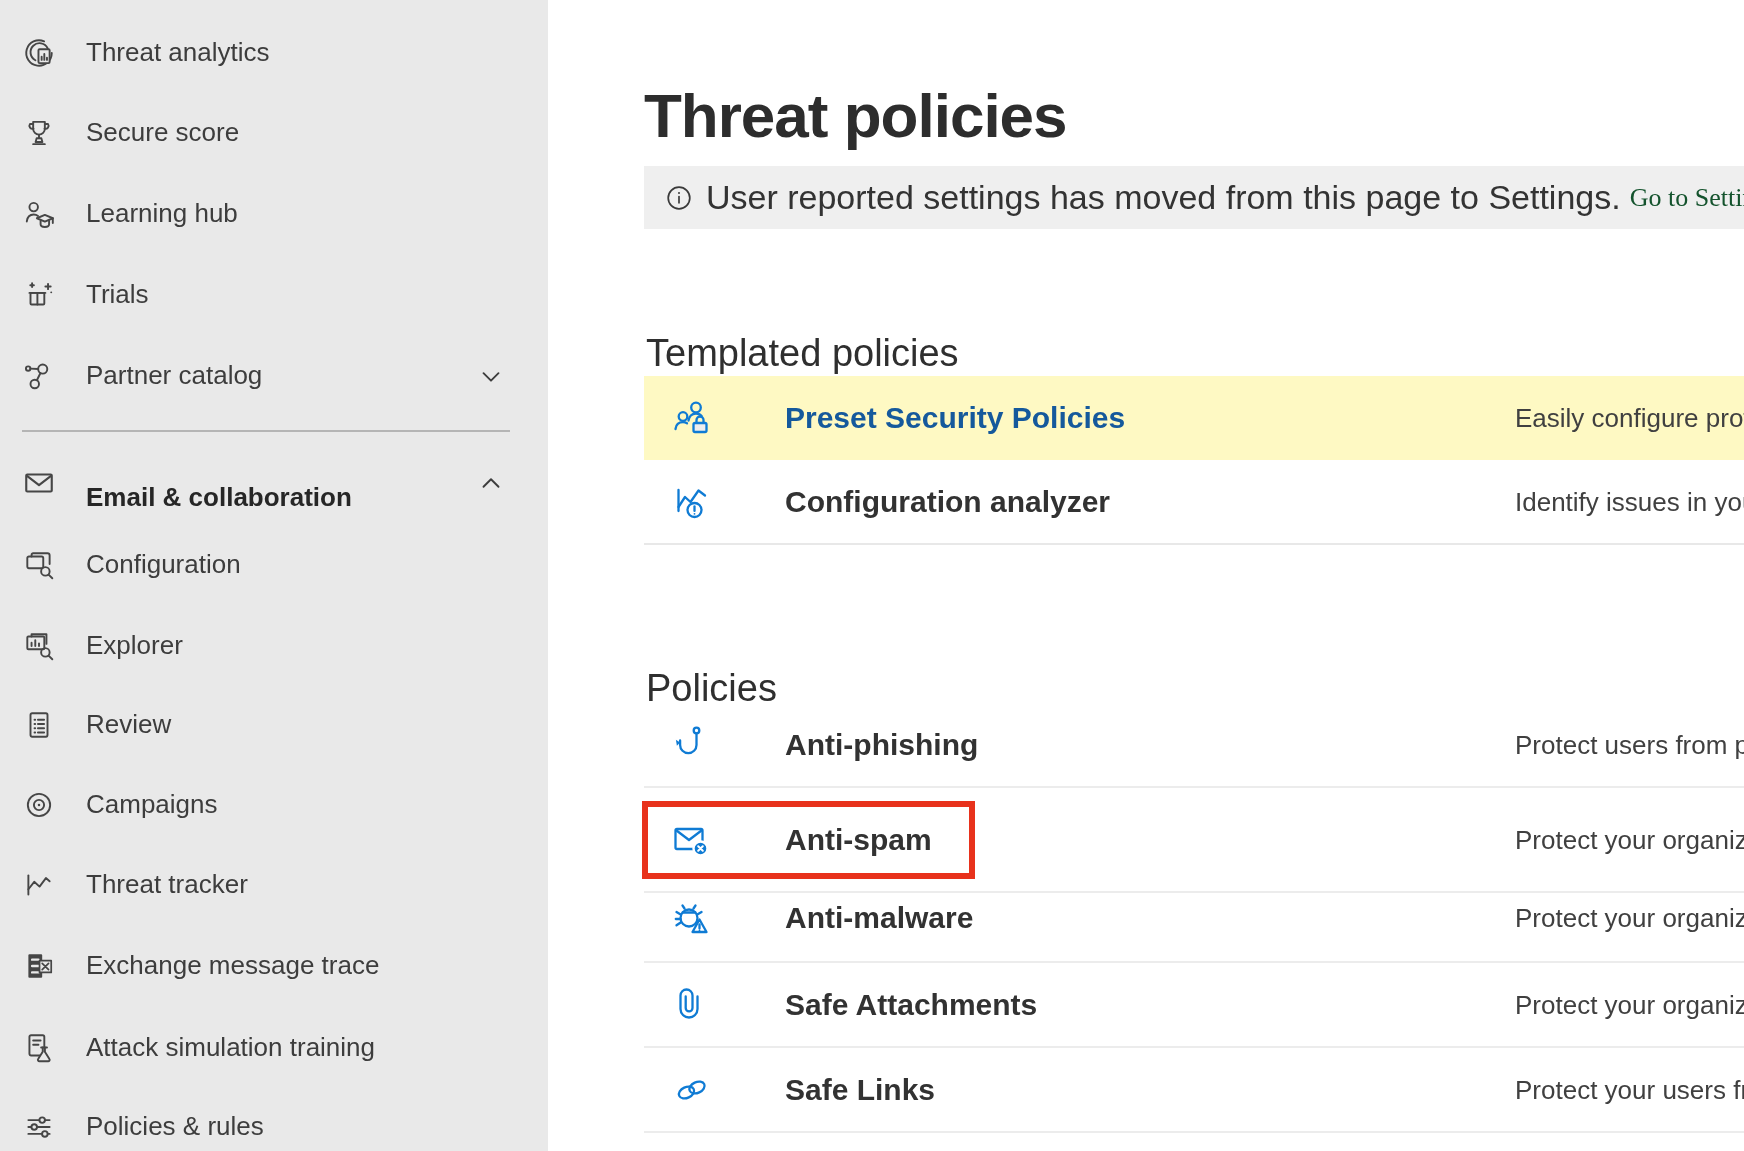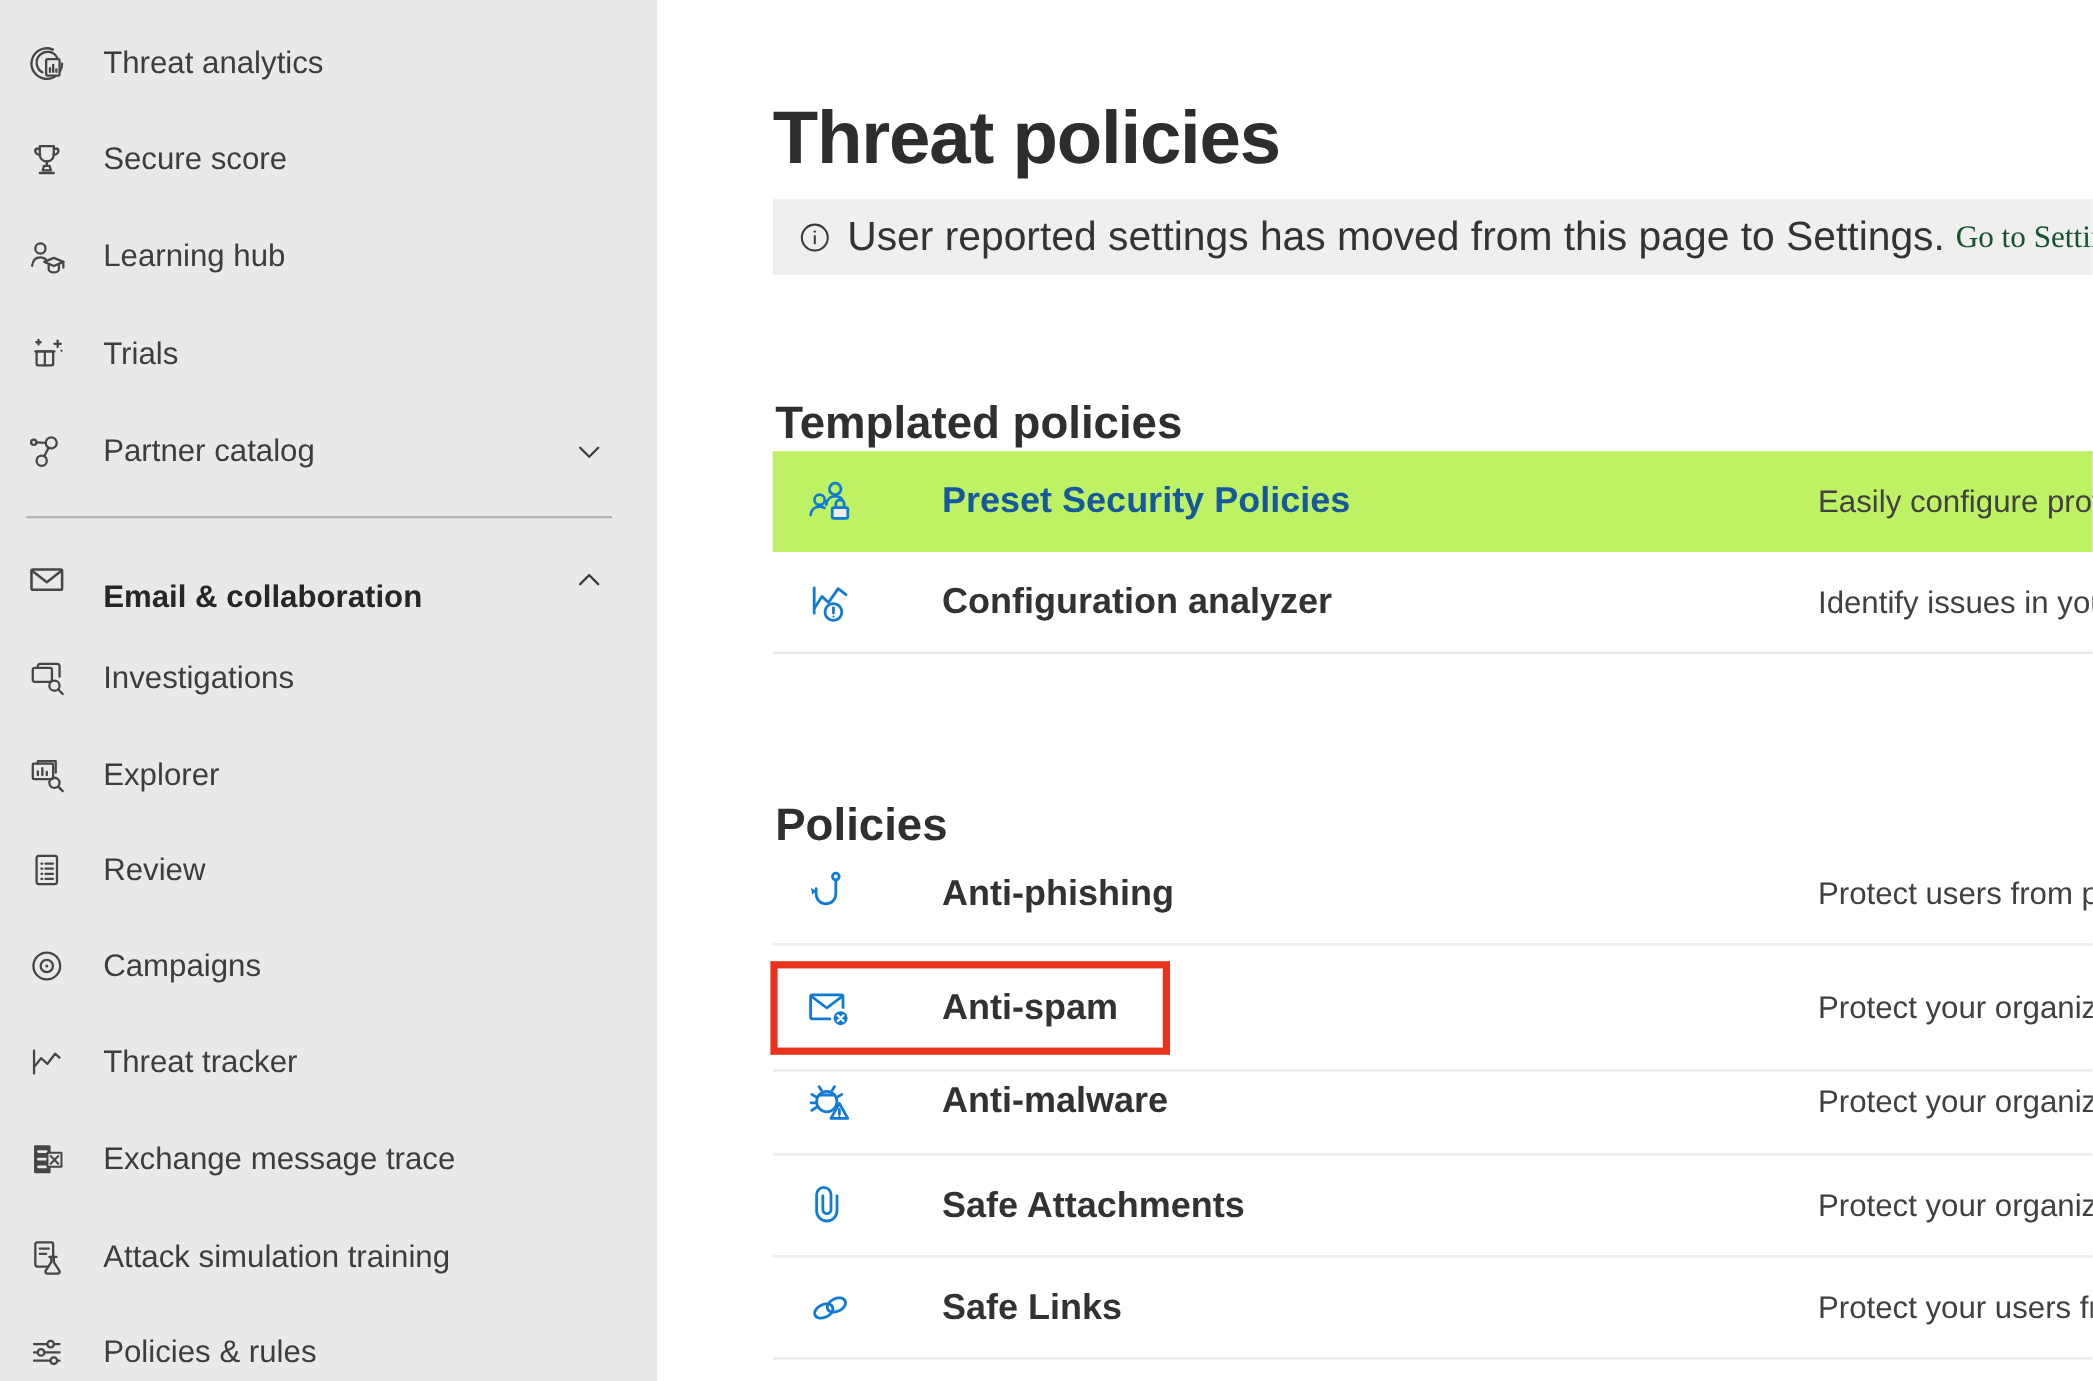--- a/index.html
+++ b/index.html
@@ -19,31 +19,31 @@
 
   
   .main{position:absolute;left:548px;top:0;width:1196px;height:1151px;background:#fff;padding-left:36px;}
   .page-title{position:absolute;left:96px;top:38px;font-size:62px;font-weight:bold;color:#2d2d2d;letter-spacing:-1px;white-space:nowrap;}
   .banner{position:absolute;left:96px;top:166px;width:1100px;height:63px;background:#efefef;display:flex;align-items:center;}
   .banner-icon{margin-left:22px;width:26px;height:26px;color:#3a3a3a;flex:0 0 26px;}
   .banner-icon svg{width:26px;height:26px;display:block;}
   .banner-text{margin-left:14px;font-size:34px;color:#333;white-space:nowrap;}
   .banner-link{margin-left:9px;font-size:26px;color:#14532d;cursor:pointer;white-space:nowrap;font-family:Liberation Serif, serif;}
 
-  .section-heading{position:absolute;left:98px;font-size:38px;font-weight:bold;color:#2f2f2f;white-space:nowrap;}
+  .section-heading{position:absolute;left:98px;font-size:38px;font-weight:normal;color:#2f2f2f;white-space:nowrap;}
   .heading-templated{top:300px;}
   .heading-policies{top:635px;}
 
   .row{position:absolute;left:96px;width:1100px;box-sizing:border-box;cursor:pointer;}
   .row-icon{position:absolute;left:26px;top:50%;transform:translateY(-50%);width:44px;height:44px;color:#0f7bd4;}
   .row-icon svg{width:44px;height:44px;display:block;}
   .row-title{position:absolute;left:141px;top:50%;transform:translateY(-50%);font-size:30px;font-weight:600;color:#323232;white-space:nowrap;}
   .row-desc{position:absolute;left:871px;top:50%;transform:translateY(-50%);font-size:26px;color:#404040;white-space:nowrap;}
   .row.link-row .row-title{color:#15599c;}
-  .row-preset{top:376px;height:84px;background:#bef264;}
+  .row-preset{top:376px;height:84px;background:#fef9c3;}
   .row-config{top:460px;height:85px;border-bottom:2px solid #e8e8e8;}
   .row-phish{top:703px;height:85px;border-bottom:2px solid #ececec;}
   .row-spam{top:788px;height:105px;border-bottom:2px solid #ececec;}
   .row-malware{top:875px;height:88px;border-bottom:2px solid #ececec;}
   .row-attach{top:963px;height:85px;border-bottom:2px solid #ececec;}
   .row-links{top:1048px;height:85px;border-bottom:2px solid #ececec;}
 
   .highlight-box{position:absolute;left:94px;top:801px;width:333px;height:78px;
     border:6px solid #e8321c;box-sizing:border-box;z-index:5;pointer-events:none;}
 
@@ -144,21 +144,21 @@
 
     <div class="side-item" style="top:524px">
       <span class="side-icon">
         <svg viewBox="0 0 32 32">
             <path d="M9 8V6.5A1.5 1.5 0 0 1 10.5 5H24a2 2 0 0 1 2 2v8"></path>
             <rect x="5" y="8" width="15" height="11" rx="1.5"></rect>
             <circle cx="22" cy="22" r="4"></circle>
             <path d="m25 25 3.5 3.5"></path>
           </svg>
       </span>
-      <span class="side-label">Investigations</span>
+      <span class="side-label">Configuration</span>
     </div>
 
     <div class="side-item" style="top:605px">
       <span class="side-icon">
         <svg viewBox="0 0 32 32">
             <path d="M9 7V5h14v9"></path>
             <rect x="5" y="7" width="16" height="12" rx="1"></rect>
             <path d="M9 16v-3M12.5 16v-5.5M16 16v-2.5"></path>
             <circle cx="22" cy="22" r="4"></circle>
             <path d="m25 25 3.5 3.5"></path>

